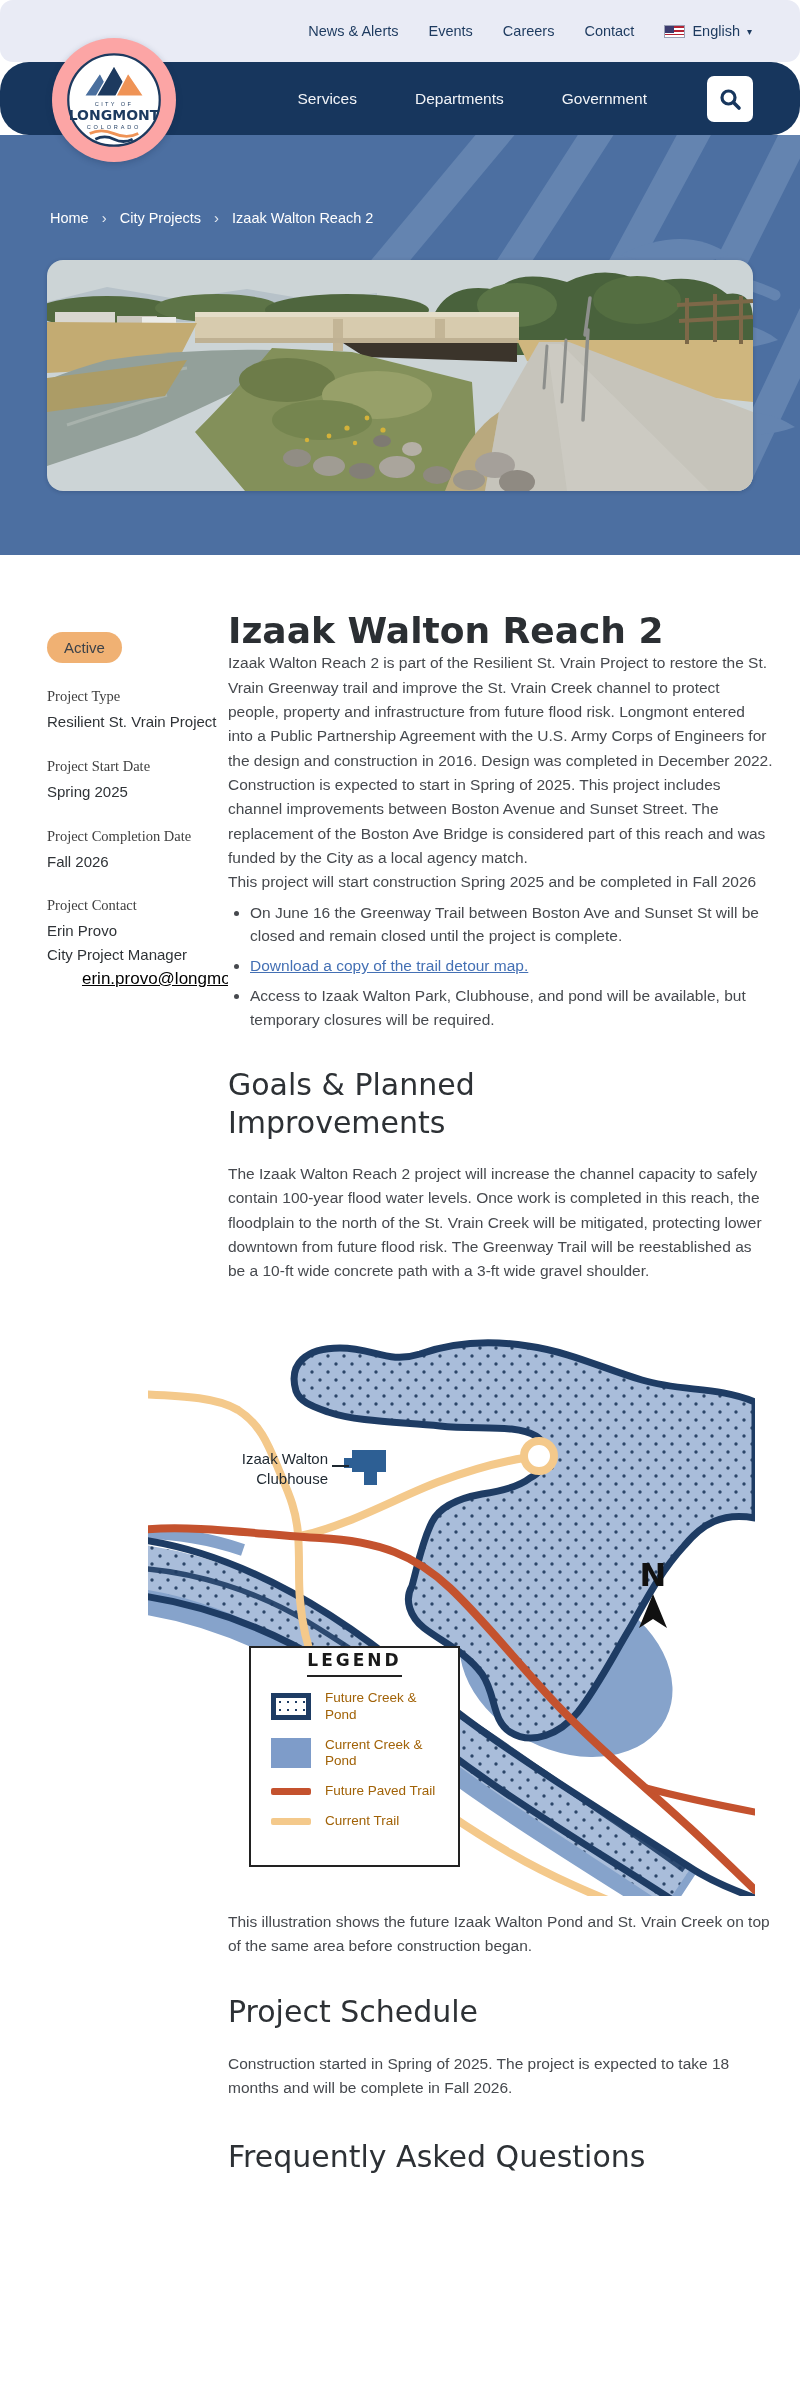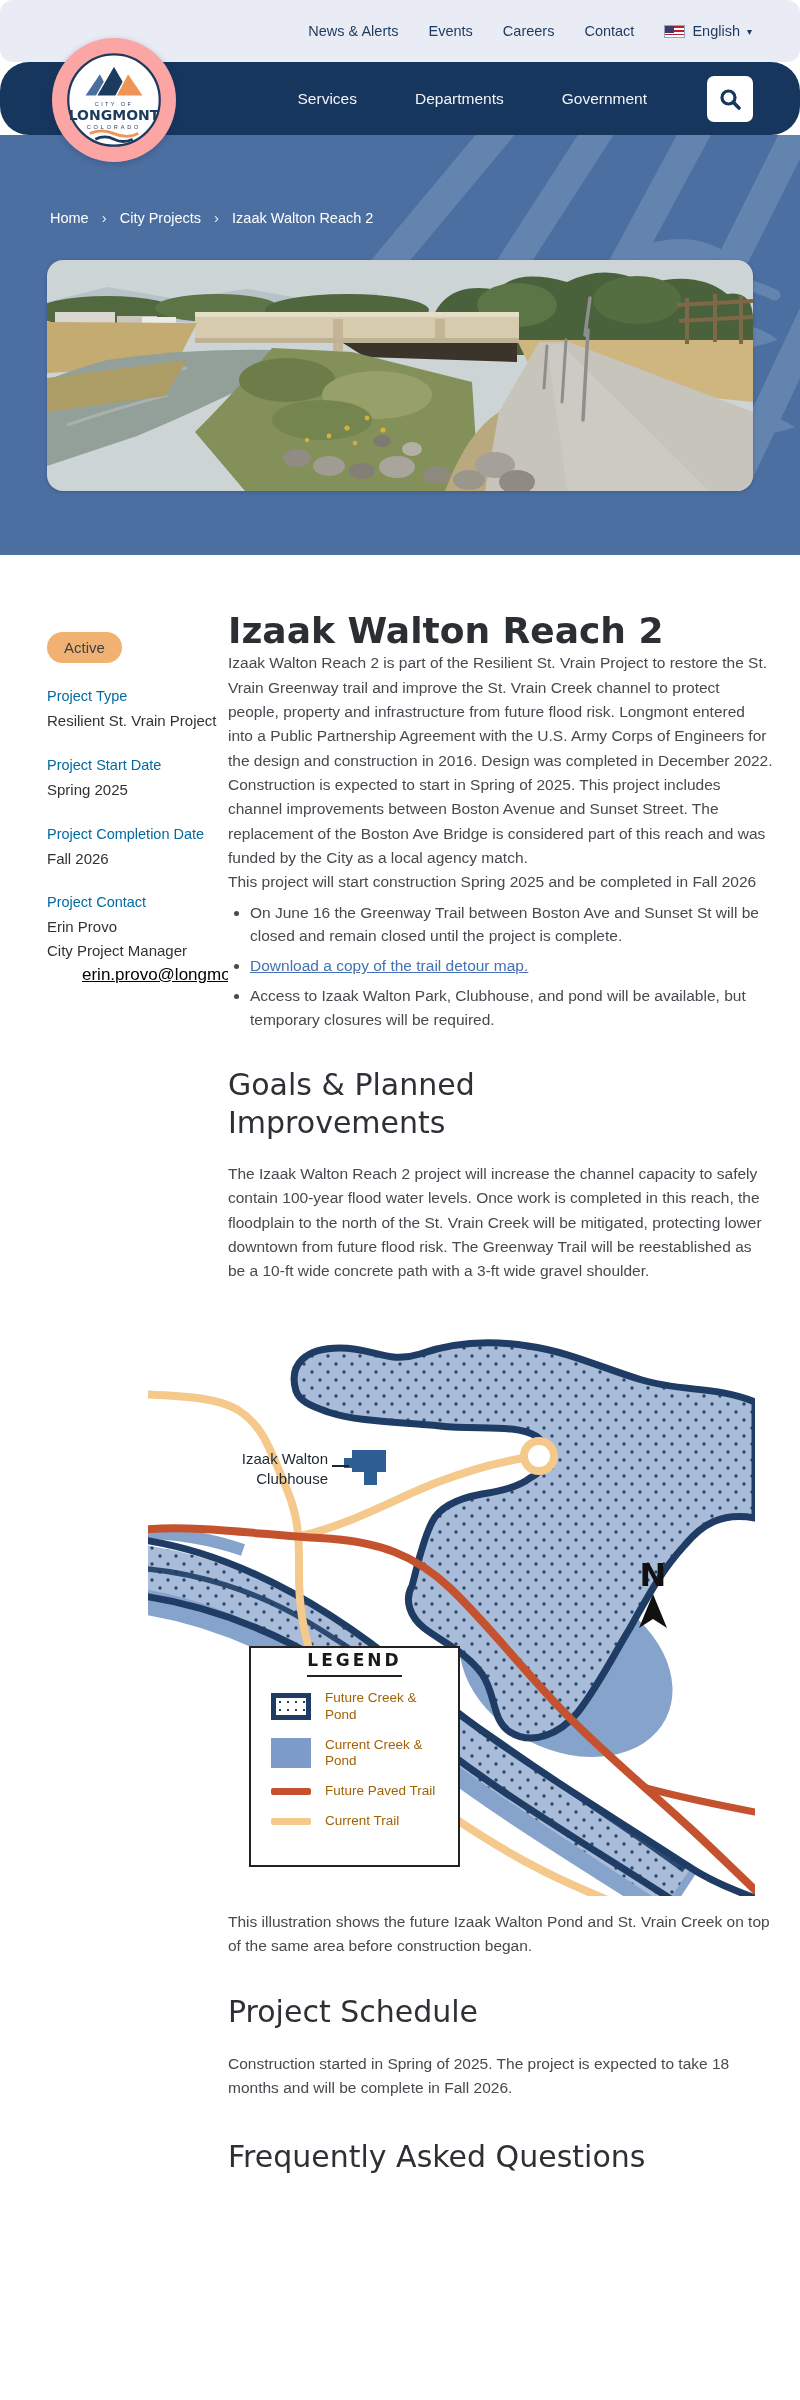--- a/index.html
+++ b/index.html
@@ -37,21 +37,21 @@
     align-items:flex-end; color:#fff; font-size:14.5px; }
   .breadcrumb a { color:#fff; text-decoration:none; }
   .breadcrumb .sep { opacity:.85; font-size:15px; }
   .hero-photo { position:relative; z-index:2; margin:34px 0 0 47px; width:706px; height:231px;
     border-radius:16px; overflow:hidden; box-shadow:0 1px 4px rgba(10,25,50,.2); }
   
   .content { display:flex; padding:55px 27px 0 47px; }
   .sidebar { width:181px; flex-shrink:0; }
   .badge { display:inline-block; margin-top:22px; background:#f0b173; color:#3c4249;
     font-size:15px; padding:7px 17px; border-radius:18px; }
-  .sb-label { margin-top:25px; color:#0369a1; font-size:14.5px; }
+  .sb-label { margin-top:25px; color:#404040; font-size:14.5px;font-family:Liberation Serif, serif; }
   .sb-value { margin-top:6px; color:#2f3337; font-size:15px; line-height:1.45; }
   .sb-email { display:block; margin-top:3px; color:#000000; font-size:17px;
     white-space:nowrap; overflow:hidden; text-decoration:underline;margin-left:35px; }
   .main { width:545px; }
   h1 { font-family:"DejaVu Sans","Liberation Sans",sans-serif; font-size:36px; line-height:1.15;
     color:#2b2f33; font-weight:700; }
   h2 { font-family:"DejaVu Sans","Liberation Sans",sans-serif; font-size:30px; line-height:1.27;
     color:#2d3135; font-weight:400; margin:35px 0 20px; }
   h2.goals-h { max-width:420px; }
   h2.faq-h { margin-top:38px; }

